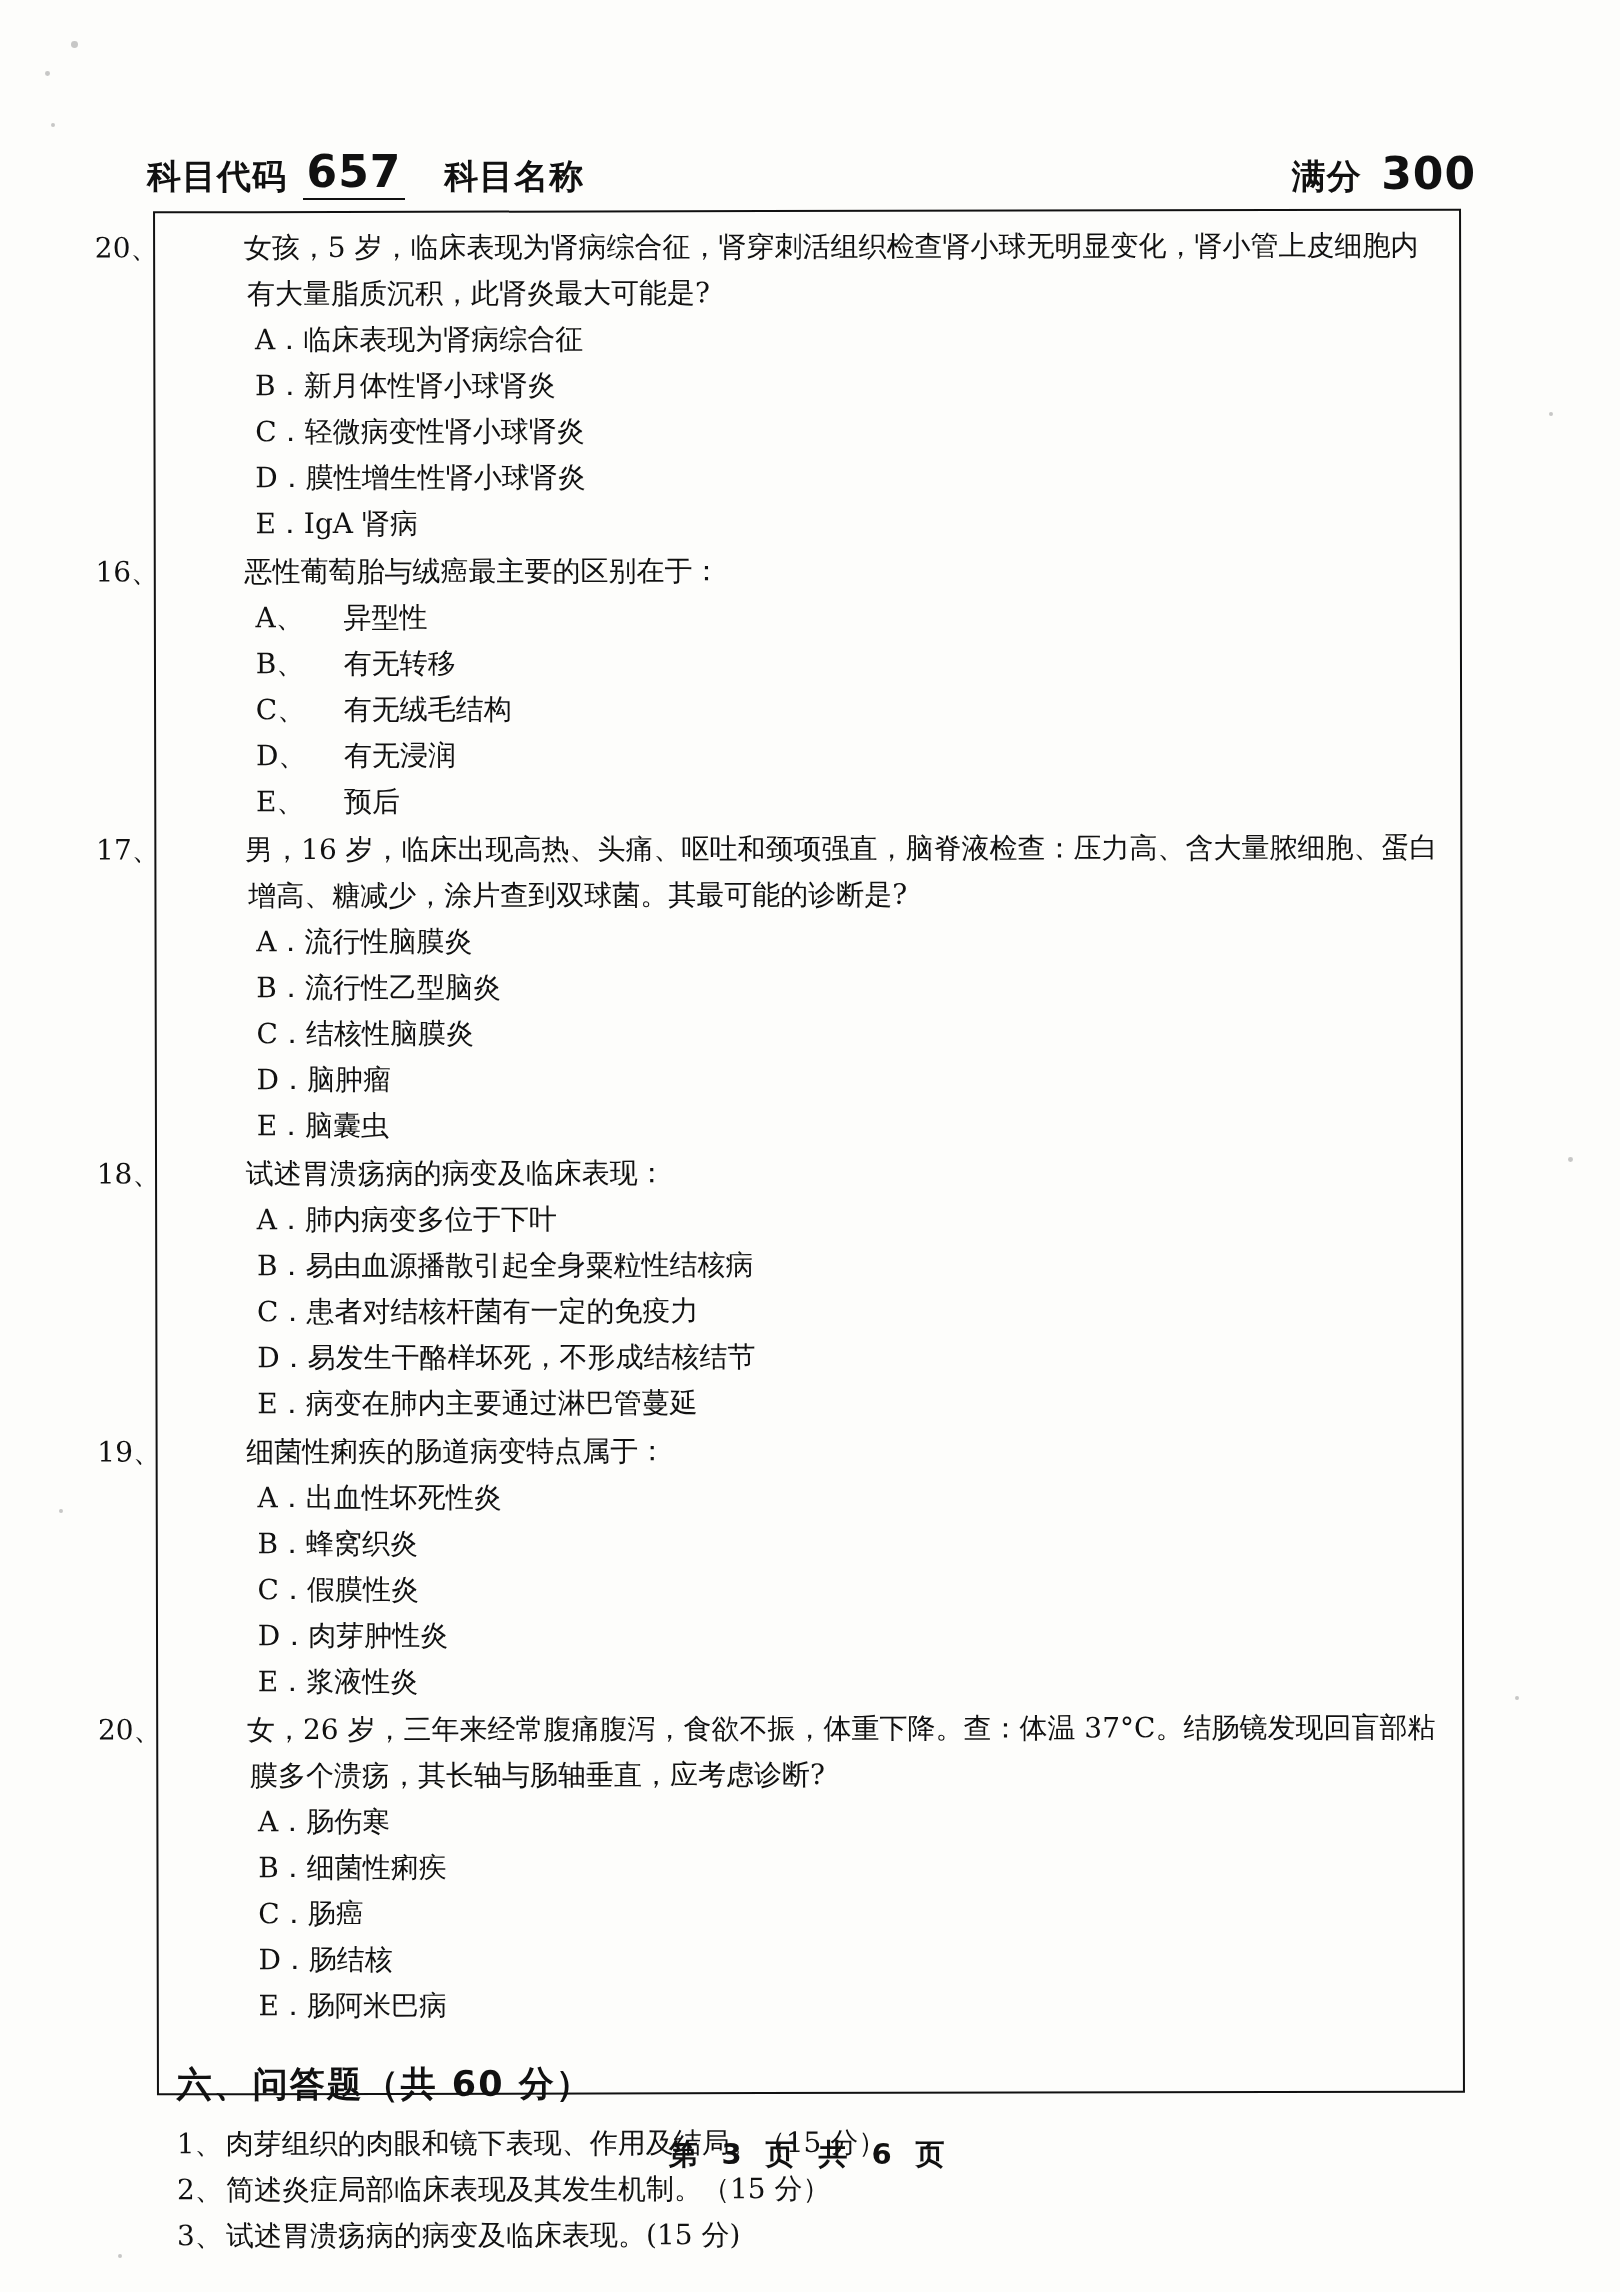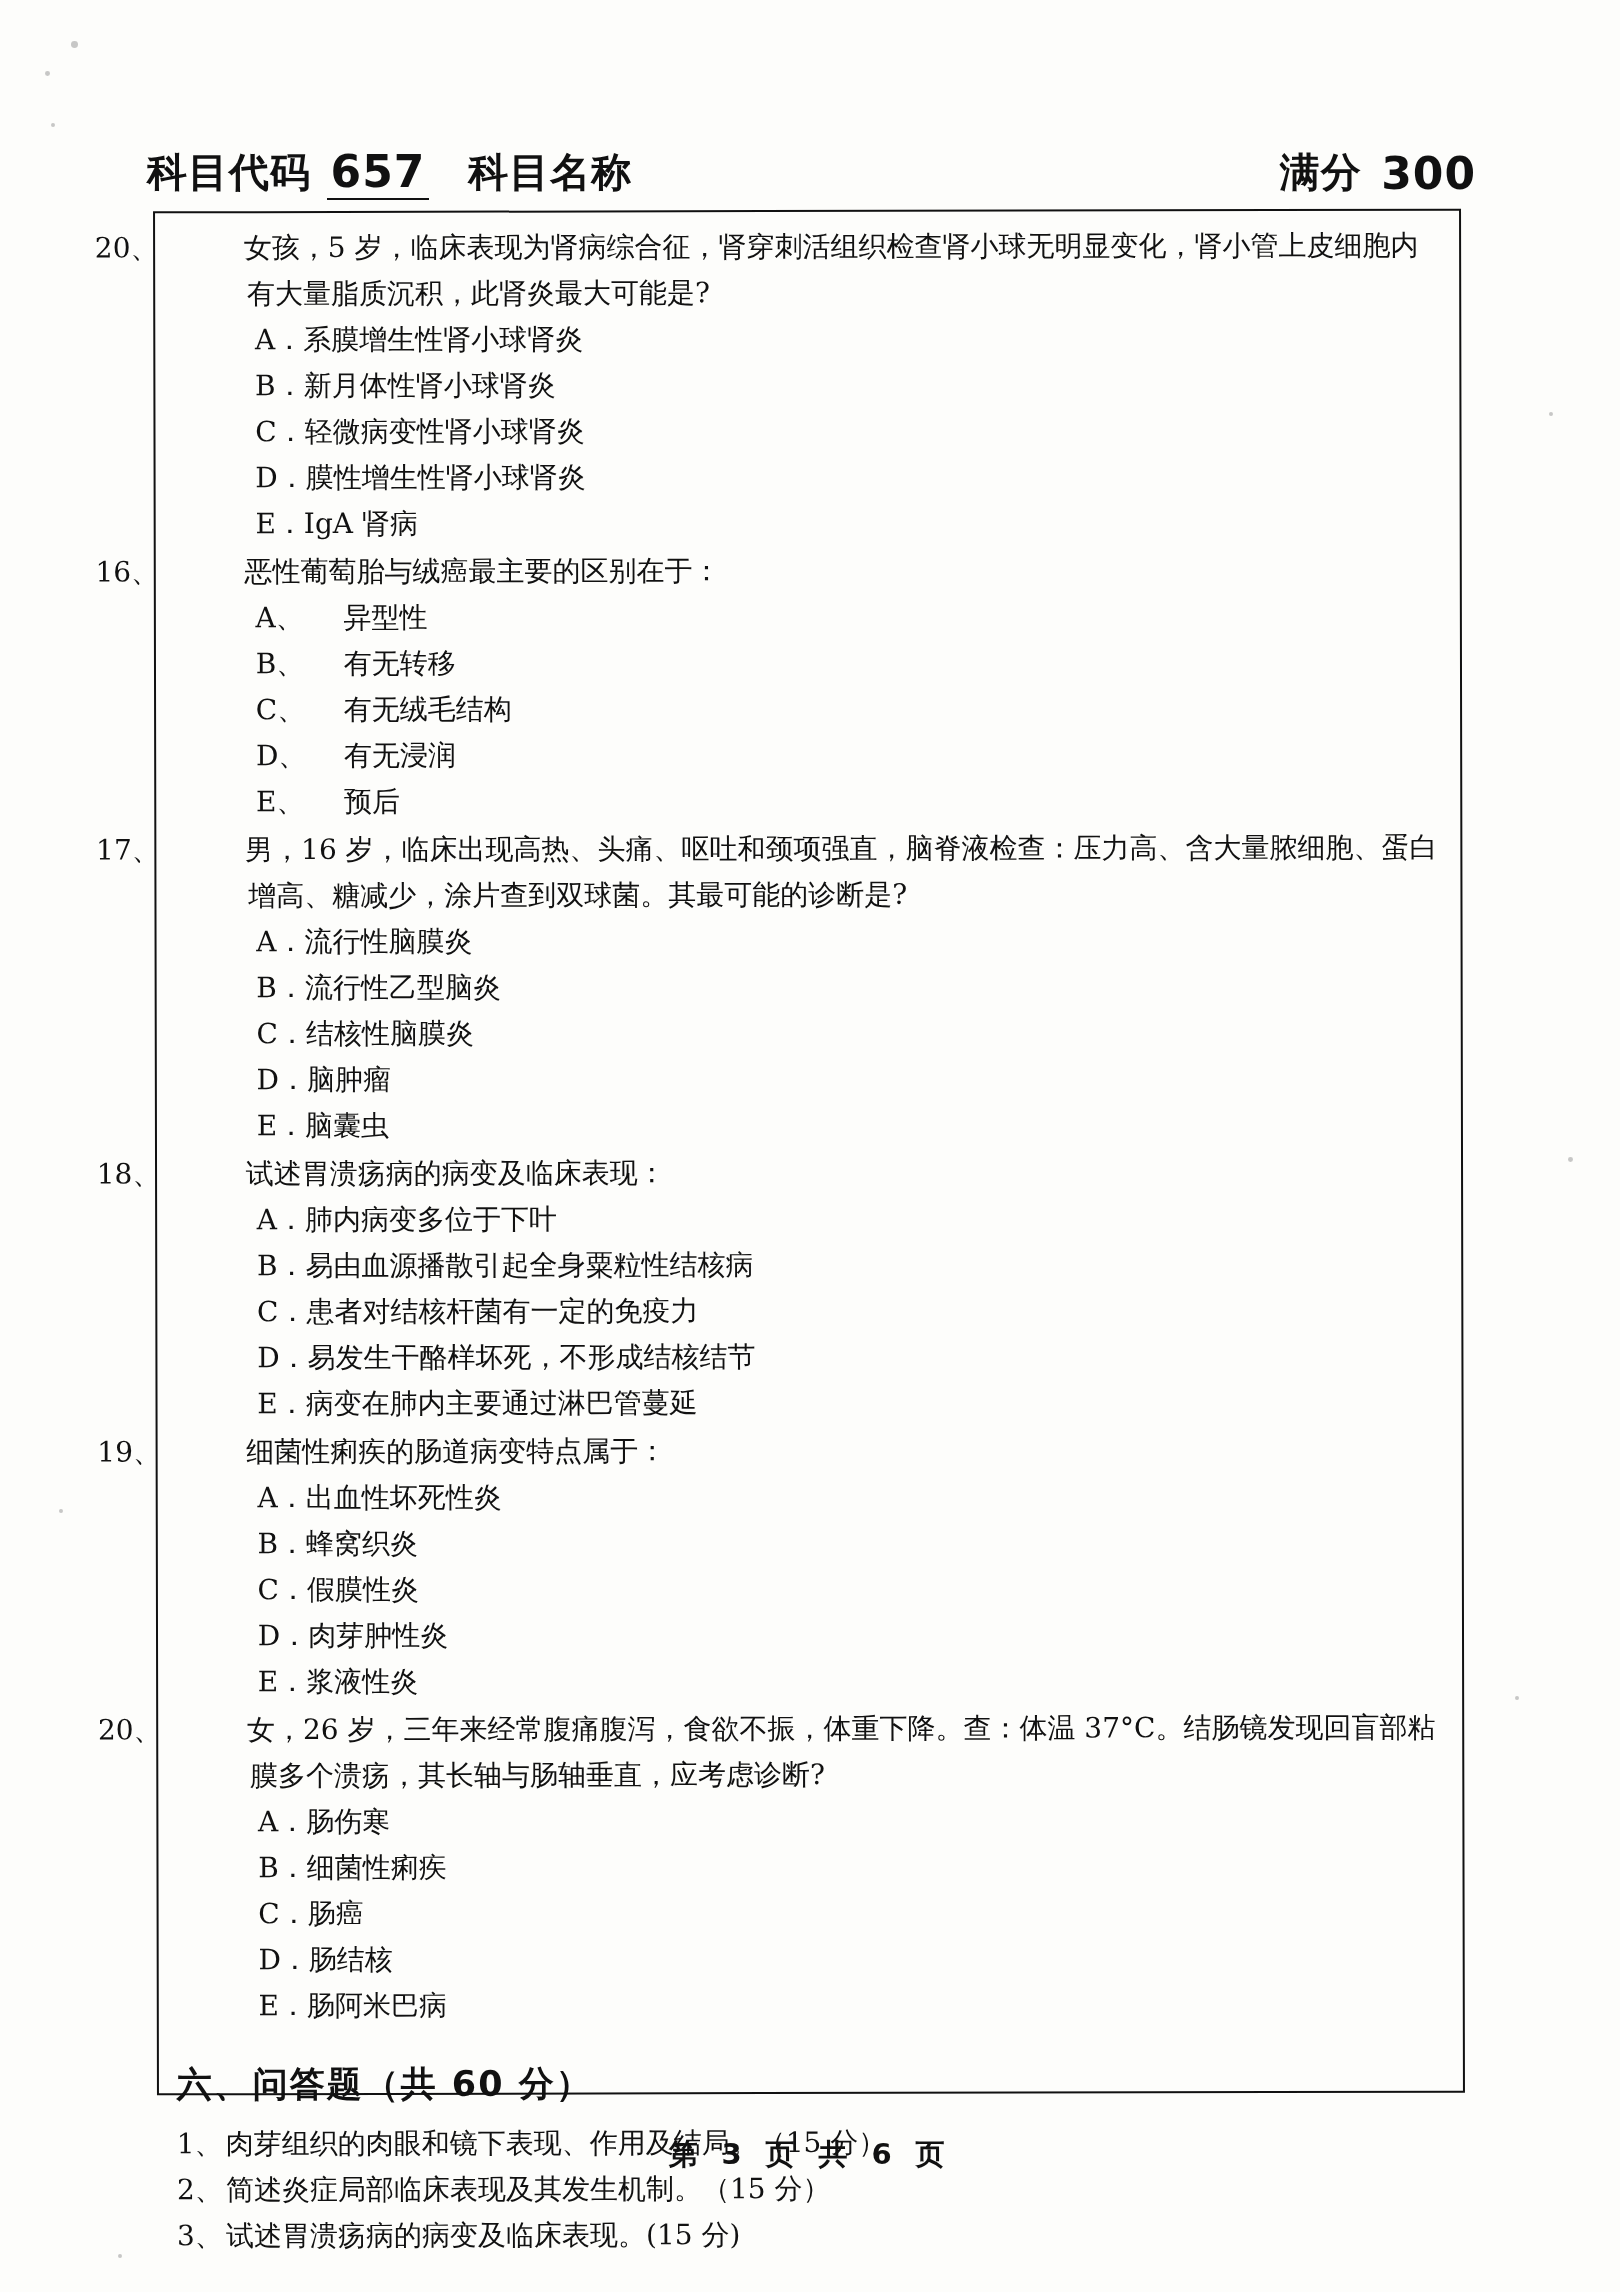--- a/index.html
+++ b/index.html
@@ -36,21 +36,21 @@
     left: 147px;
     top: 145px;
     width: 1333px;
     height: 55px;
     display: flex;
     align-items: flex-end;
     font-weight: bold;
     letter-spacing: 1px;
   }
   .hdr-label {
-    font-size: 40px;
+    font-size: 34px;
     font-family: Liberation Mono, monospace;
     font-weight: bold;
   }
   .hdr-value {
     font-size: 44px;
     font-family: "DejaVu Sans", "Liberation Sans", sans-serif;
     font-weight: bold;
     border-bottom: 2.9px solid #111;
     padding: 0 3.9px 1px 3.9px;
   }
@@ -170,21 +170,21 @@
     <span class="gap-s"></span>
     <span class="hdr-value nounderline">300</span>
   </div>
 
   <div class="frame">
 
     <div class="q">
       <div class="q-stem wrap">
         <span class="num">20、</span><span class="stem-text">女孩，5 岁，临床表现为肾病综合征，肾穿刺活组织检查肾小球无明显变化，肾小管上皮细胞内有大量脂质沉积，此肾炎最大可能是?</span>
       </div>
-      <div class="opt"><span class="letter">A．</span><span>系膜增生性肾小球肾炎</span></div>
+      <div class="opt"><span class="letter">A．</span><span>临床表现为肾病综合征</span></div>
       <div class="opt"><span class="letter">B．</span><span>新月体性肾小球肾炎</span></div>
       <div class="opt"><span class="letter">C．</span><span>轻微病变性肾小球肾炎</span></div>
       <div class="opt"><span class="letter">D．</span><span>膜性增生性肾小球肾炎</span></div>
       <div class="opt"><span class="letter">E．</span><span>IgA 肾病</span></div>
     </div>
 
     <div class="q">
       <div class="q-stem wrap">
         <span class="num">16、</span><span class="stem-text">恶性葡萄胎与绒癌最主要的区别在于：</span>
       </div>

